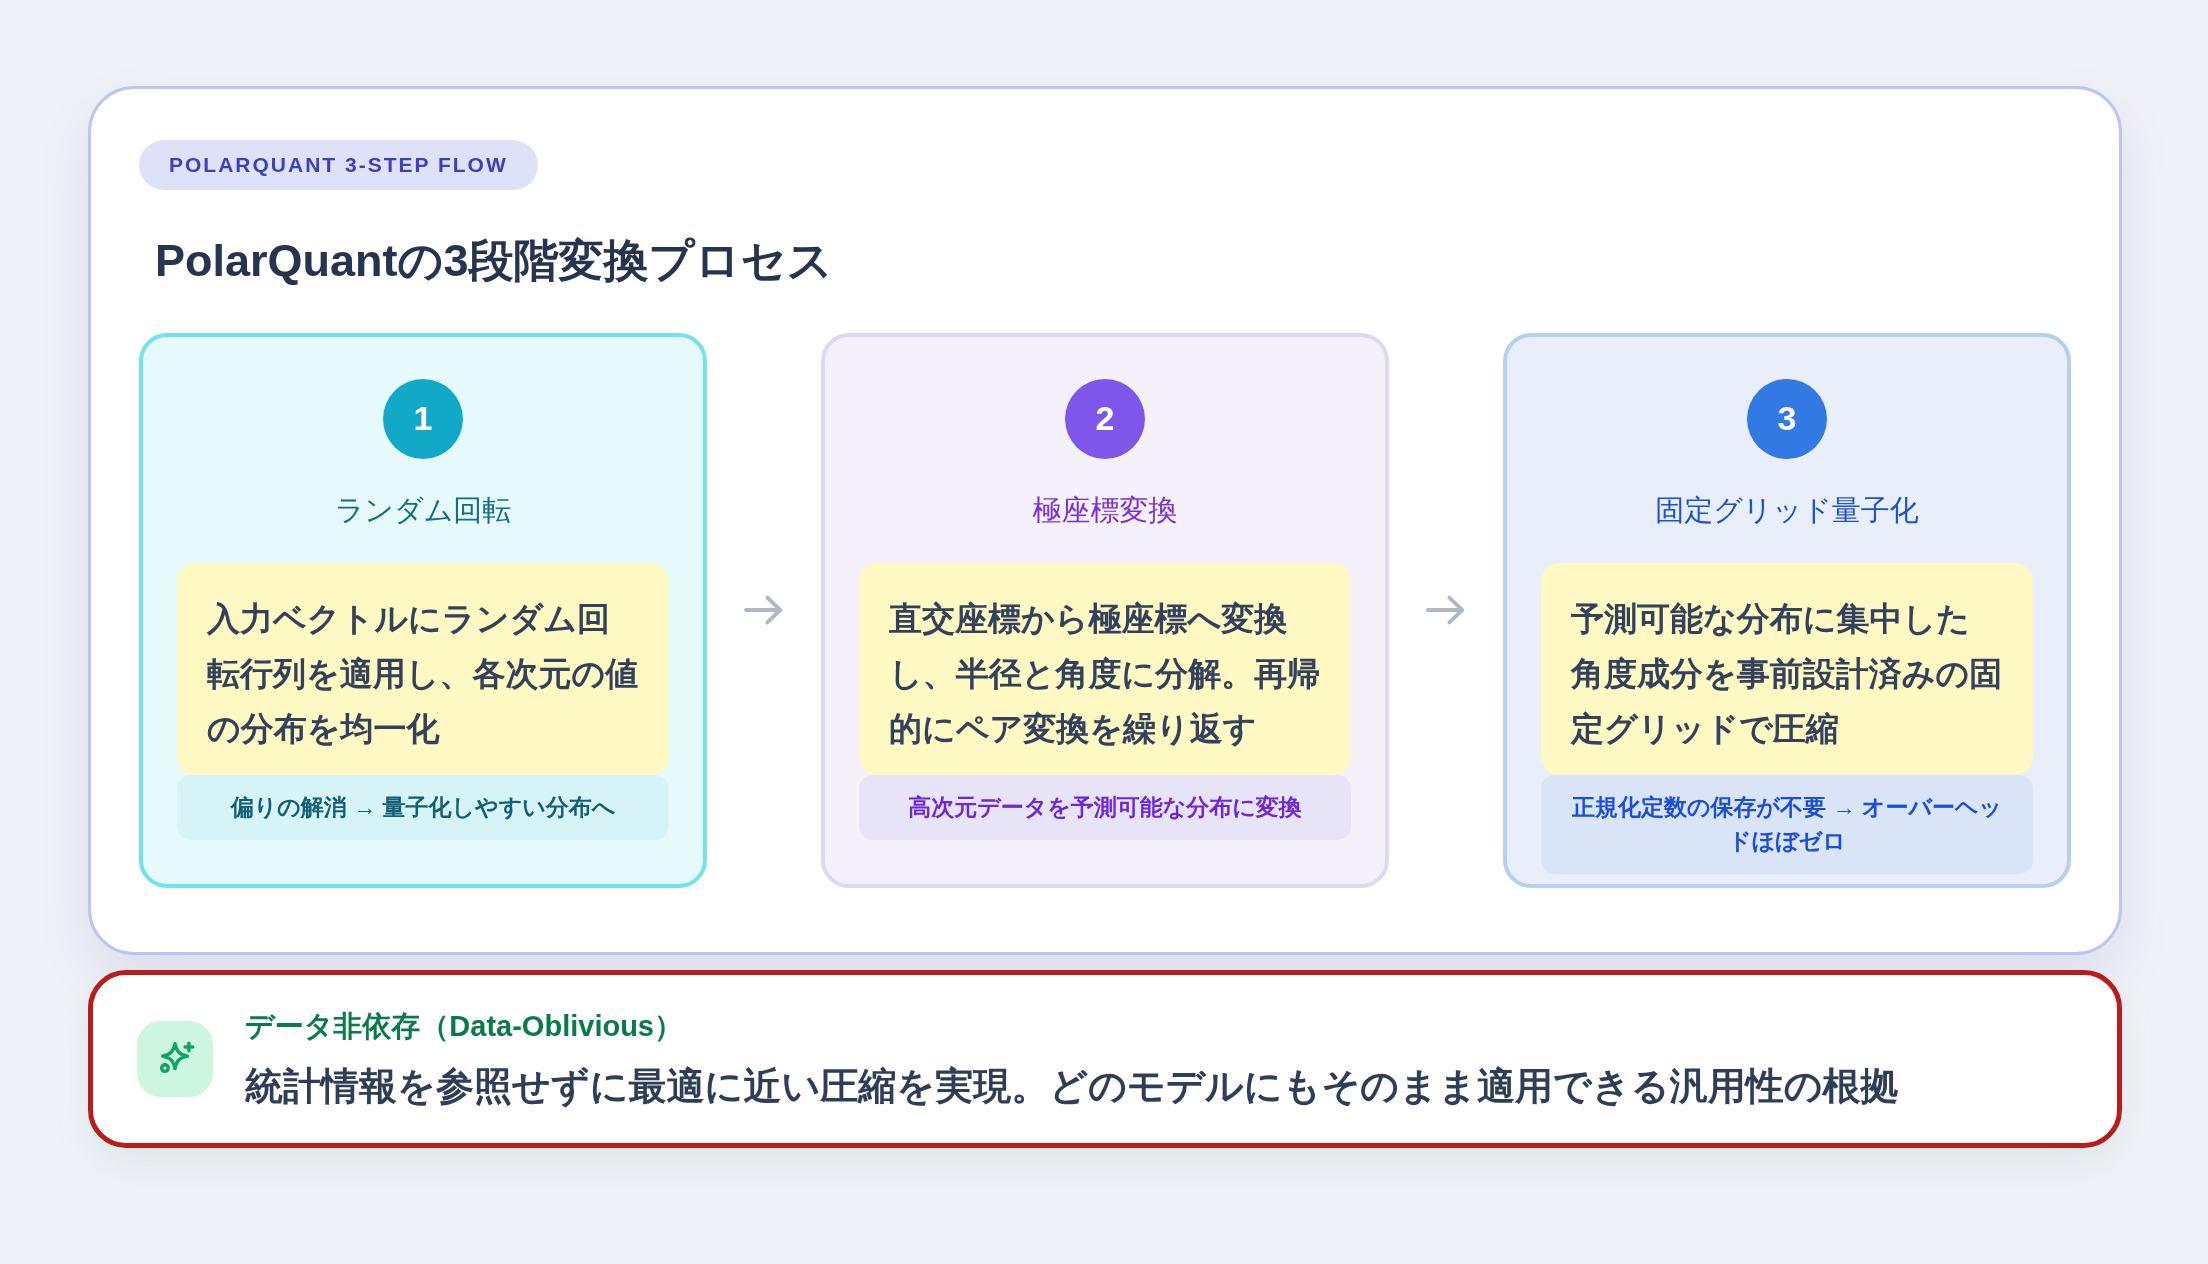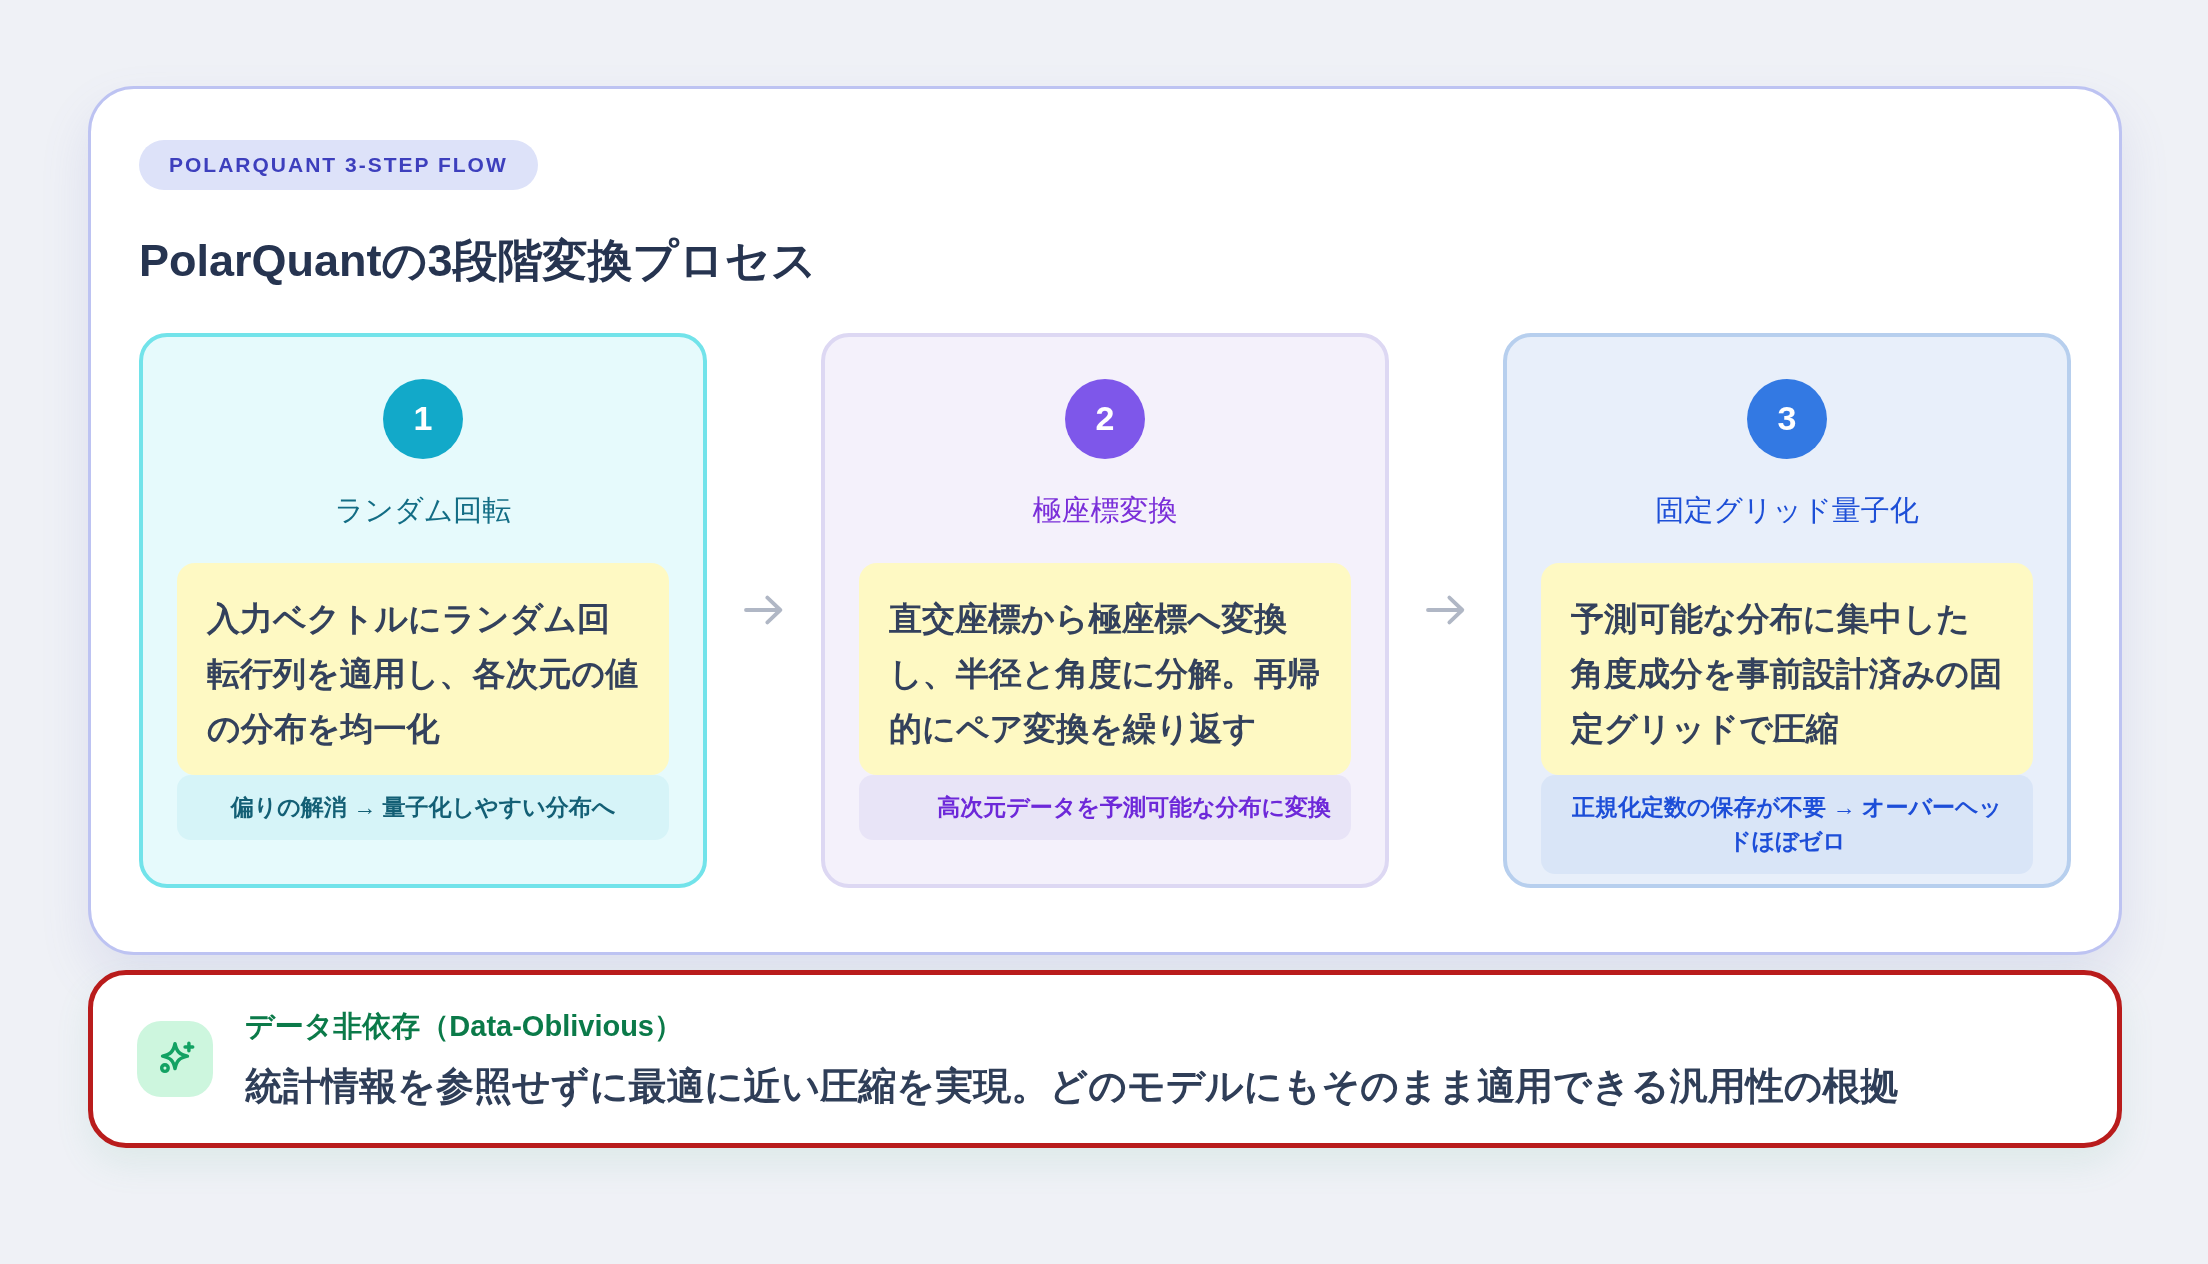--- a/index.html
+++ b/index.html
@@ -37,20 +37,21 @@
     font-size: 21px;
     font-weight: 700;
     letter-spacing: 2px;
   }
   .page-title {
     margin-top: 42px;
     font-size: 45px;
     line-height: 1.3;
     font-weight: 800;
     color: #263450;
+    margin-left: 16px;
   }
 
   
   .steps-row {
     display: flex;
     align-items: stretch;
     margin-top: 42px;
     height: 555px;
   }
   .step-card {
@@ -111,21 +112,21 @@
 
   
   .step--cyan   { background: #e6fafc; border-color: #72e3ea; }
   .step--cyan .step-circle { background: #12a9c9; }
   .step--cyan .step-title  { color: #136d85; }
   .step--cyan .step-note   { background: #d6f4f8; color: #135f75; }
 
   .step--violet { background: #f4f1fb; border-color: #ddd8f3; }
   .step--violet .step-circle { background: #7e57ea; }
   .step--violet .step-title  { color: #7a2fd9; }
-  .step--violet .step-note   { background: #e8e4f7; color: #6d28d9; text-align: right; }
+  .step--violet .step-note   { background: #e8e4f7; color: #6d28d9; }
 
   .step--blue   { background: #e8effa; border-color: #b7cfee; }
   .step--blue .step-circle { background: #3379e3; }
   .step--blue .step-title  { color: #1d4fd7; }
   .step--blue .step-note   { background: #d9e5f7; color: #1d4ed8; }
 
   .arrow-icon { display: block; }
 
   
   .footer-panel {

